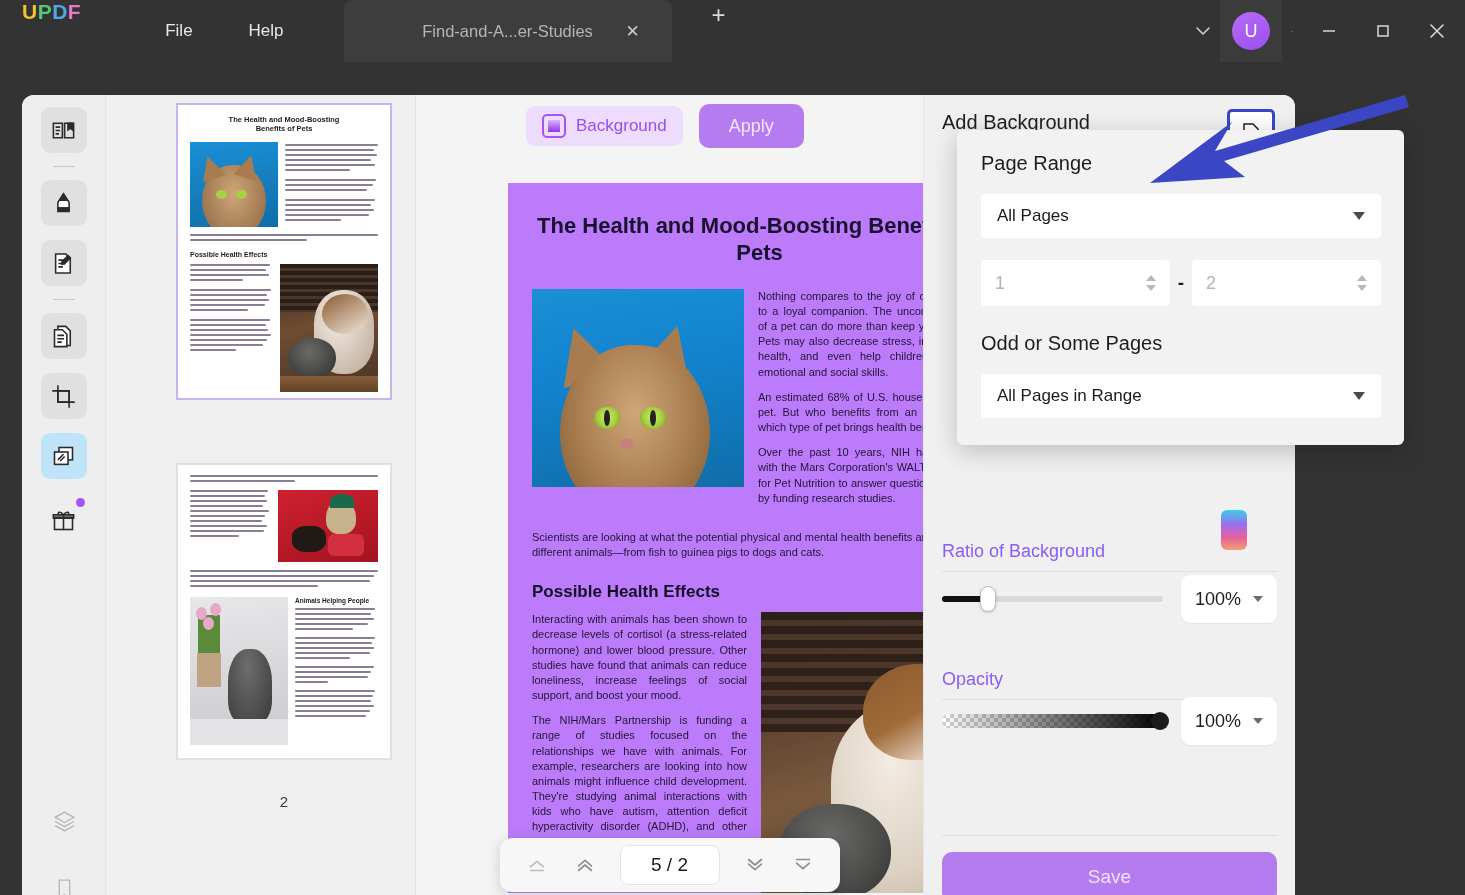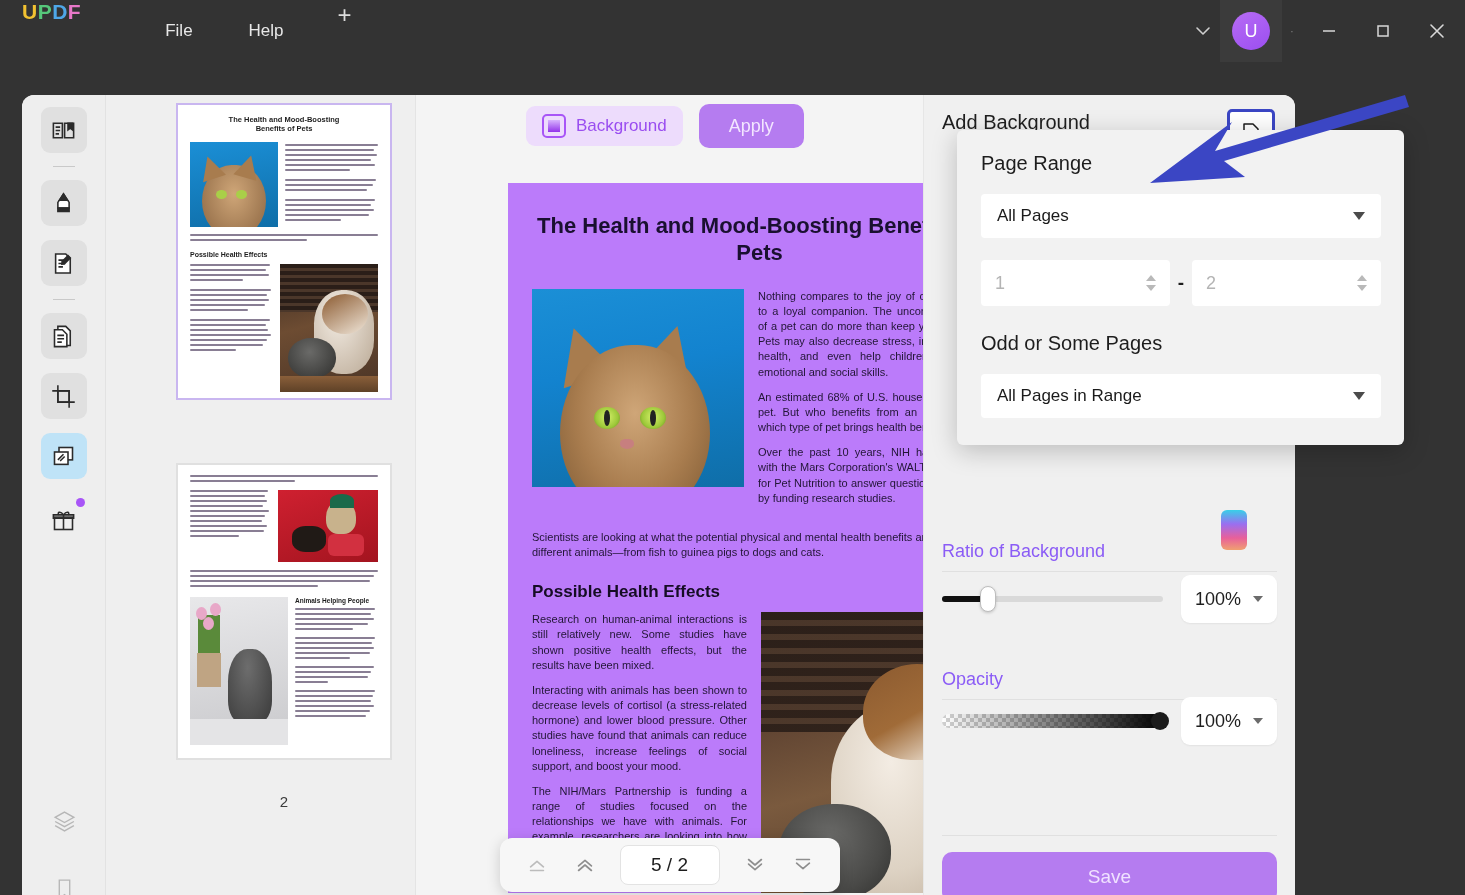--- a/index.html
+++ b/index.html
@@ -320,20 +320,24 @@
 
 <div id="app">
 
   <div class="titlebar">
     <div class="logo">
       <span class="l1">U</span><span class="l2">P</span><span class="l3">D</span><span class="l4">F</span>
     </div>
     <div class="menu-item file">File</div>
     <div class="menu-item help">Help</div>
 
+    <div class="tab">
+      <span class="tab-label">Find-and-A...er-Studies</span>
+      <span class="tab-close">✕</span>
+    </div>
     <div class="tab-new">+</div>
 
     <div class="tb-right">
       <div class="chev-down">
         <svg width="20" height="20" viewBox="0 0 20 20">
             <path d="M4 7l6 6 6-6" stroke="#cfcfcf" stroke-width="1.6" fill="none" stroke-linecap="round" stroke-linejoin="round"></path>
           </svg>
       </div>
       <div class="avatar-wrap">
         <div class="avatar">U</div>
@@ -608,21 +612,20 @@
             <div class="pg-para">Over the past 10 years, NIH has partnered with the Mars Corporation's WALTHAM Centre for Pet Nutrition to answer questions like these by funding research studies.</div>
           </div>
         </div>
 
         <div class="pg-wide">Scientists are looking at what the potential physical and mental health benefits are for different animals—from fish to guinea pigs to dogs and cats.</div>
 
         <div class="pg-h2">Possible Health Effects</div>
 
         <div class="pg-row2">
           <div class="pg-col-l">
-            <div class="pg-para">Research on human-animal interactions is still relatively new. Some studies have shown positive health effects, but the results have been mixed.</div>
             <div class="pg-para">Interacting with animals has been shown to decrease levels of cortisol (a stress-related hormone) and lower blood pressure. Other studies have found that animals can reduce loneliness, increase feelings of social support, and boost your mood.</div>
             <div class="pg-para">The NIH/Mars Partnership is funding a range of studies focused on the relationships we have with animals. For example, researchers are looking into how animals might influence child development. They're studying animal interactions with kids who have autism, attention deficit hyperactivity disorder (ADHD), and other conditions.</div>
           </div>
           <div class="pg-photo-dog">
             <div class="blinds"></div>
             <div class="floor"></div>
             <div class="dog-body"></div>
             <div class="dog-head"></div>
             <div class="cat2"></div>
           </div>

